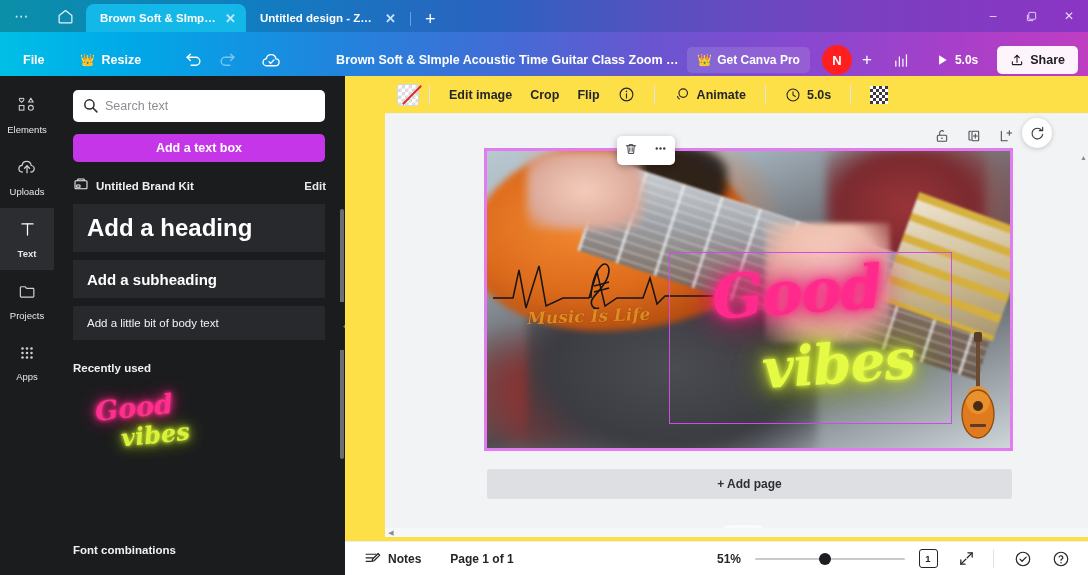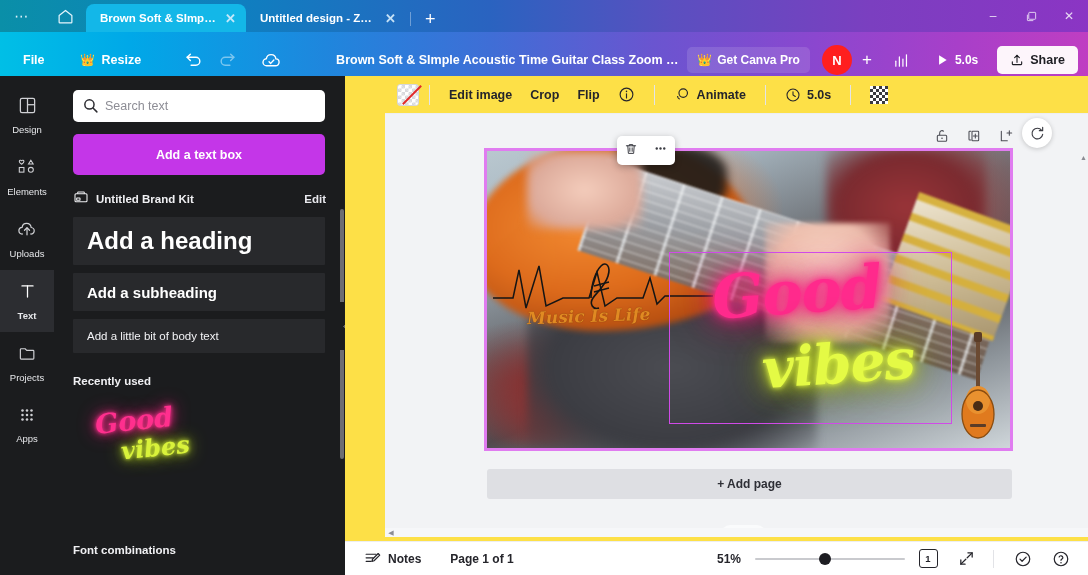--- a/index.html
+++ b/index.html
@@ -84,21 +84,21 @@
   }
   .search-wrap { position: relative; }
   .search-box {
     width: 252px; height: 32px; border-radius: 5px; background: #fff; border: none;
     padding: 0 10px 0 32px; font-size: 12.5px; color: #2b2b30;
     font-family: "Liberation Sans", sans-serif; outline: none;
   }
   .search-box::placeholder { color: #8d8d95; }
   .search-icon { position: absolute; left: 9px; top: 7px; }
   .addtext-btn {
-    width: 252px; height: 41px; margin-top: 12px; border-radius: 5px;
+    width: 252px; height: 28px; margin-top: 12px; border-radius: 5px;
     background: #c436e8; color: #fff; font-size: 12.5px; font-weight: bold;
     display: flex; align-items: center; justify-content: center;
   }
   .kit-row { display: flex; align-items: center; margin-top: 14px; }
   .kit-name { font-size: 11.5px; font-weight: bold; color: #f0f0f3; margin-left: 7px; }
   .kit-edit { margin-left: auto; font-size: 11.5px; font-weight: bold; color: #e9e9ee; }
   .style-row { width: 252px; background: #28292c; border-radius: 1px; margin-top: 8px;
     display: flex; align-items: center; padding: 0 14px; }
   .s-head { height: 48px; font-size: 24px; font-weight: bold; color: #fff; }
   .s-sub { height: 38px; font-size: 15px; font-weight: bold; color: #fff; }
@@ -336,30 +336,20 @@
             <path d="M4 15v4a1 1 0 0 0 1 1h14a1 1 0 0 0 1-1v-4"></path>
           </svg>
         <span>Share</span>
       </div>
     </div>
   </div>
 
   <div class="rail">
     <div class="rail-item">
       <span>
-        <svg width="19" height="19" viewBox="0 0 24 24" fill="none" stroke="#cfd0d4" stroke-width="1.6">
-            <rect x="3" y="3" width="18" height="18" rx="2"></rect>
-            <path d="M12 3v18"></path>
-            <path d="M12 11h9"></path>
-          </svg>
-      </span>
-      <span class="rail-label">Design</span>
-    </div>
-    <div class="rail-item">
-      <span>
         <svg width="20" height="19" viewBox="0 0 26 24" fill="none" stroke="#cfd0d4" stroke-width="1.4">
             <path d="M6 3.2c1.1-1.3 3-.6 3 .9 0 1.6-3 3.6-3 3.6S3 5.7 3 4.1c0-1.5 1.9-2.2 3-.9z"></path>
             <path d="M18 2.5l3 5h-6z"></path>
             <rect x="3" y="12" width="6" height="6"></rect>
             <circle cx="18" cy="15" r="3.2"></circle>
           </svg>
       </span>
       <span class="rail-label">Elements</span>
     </div>
     <div class="rail-item">

